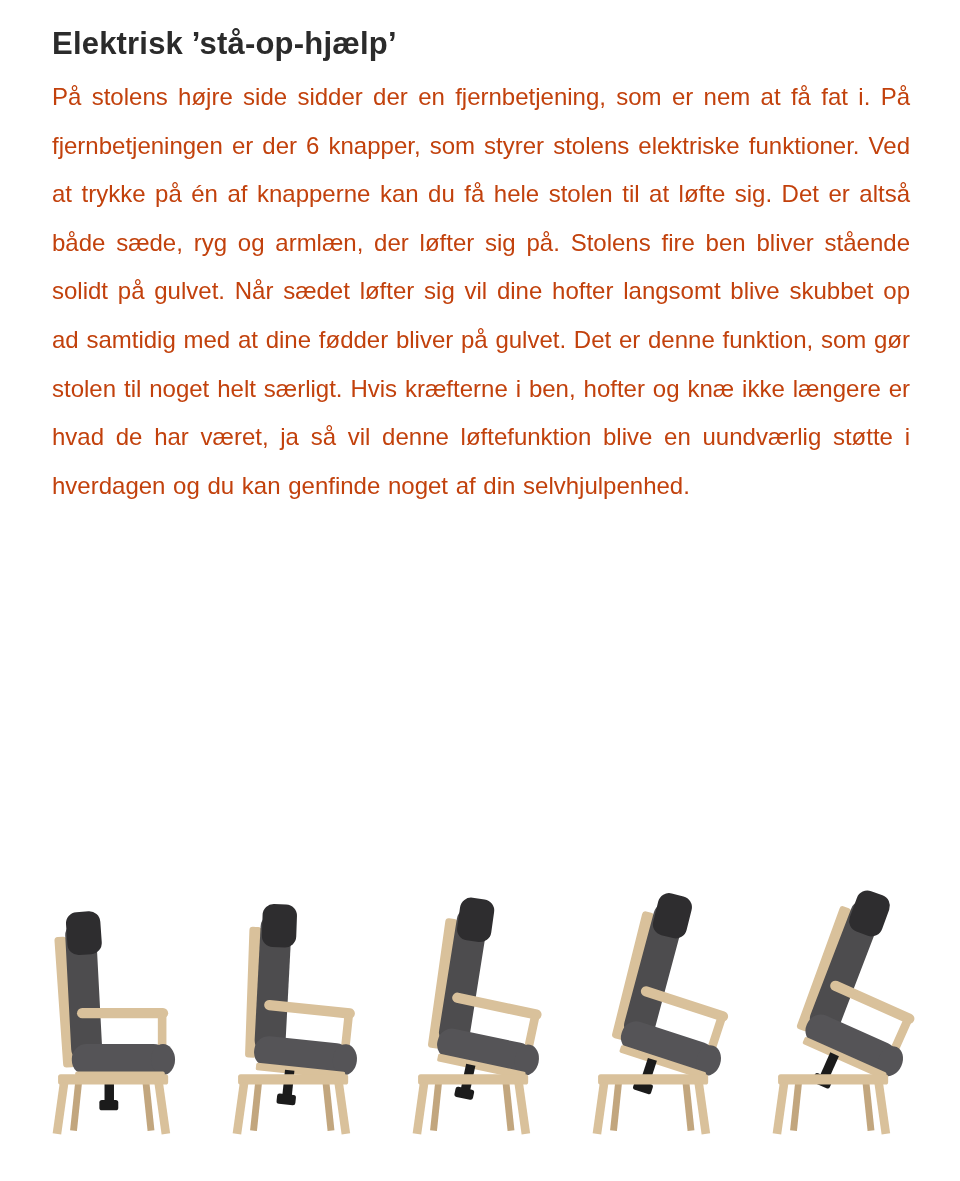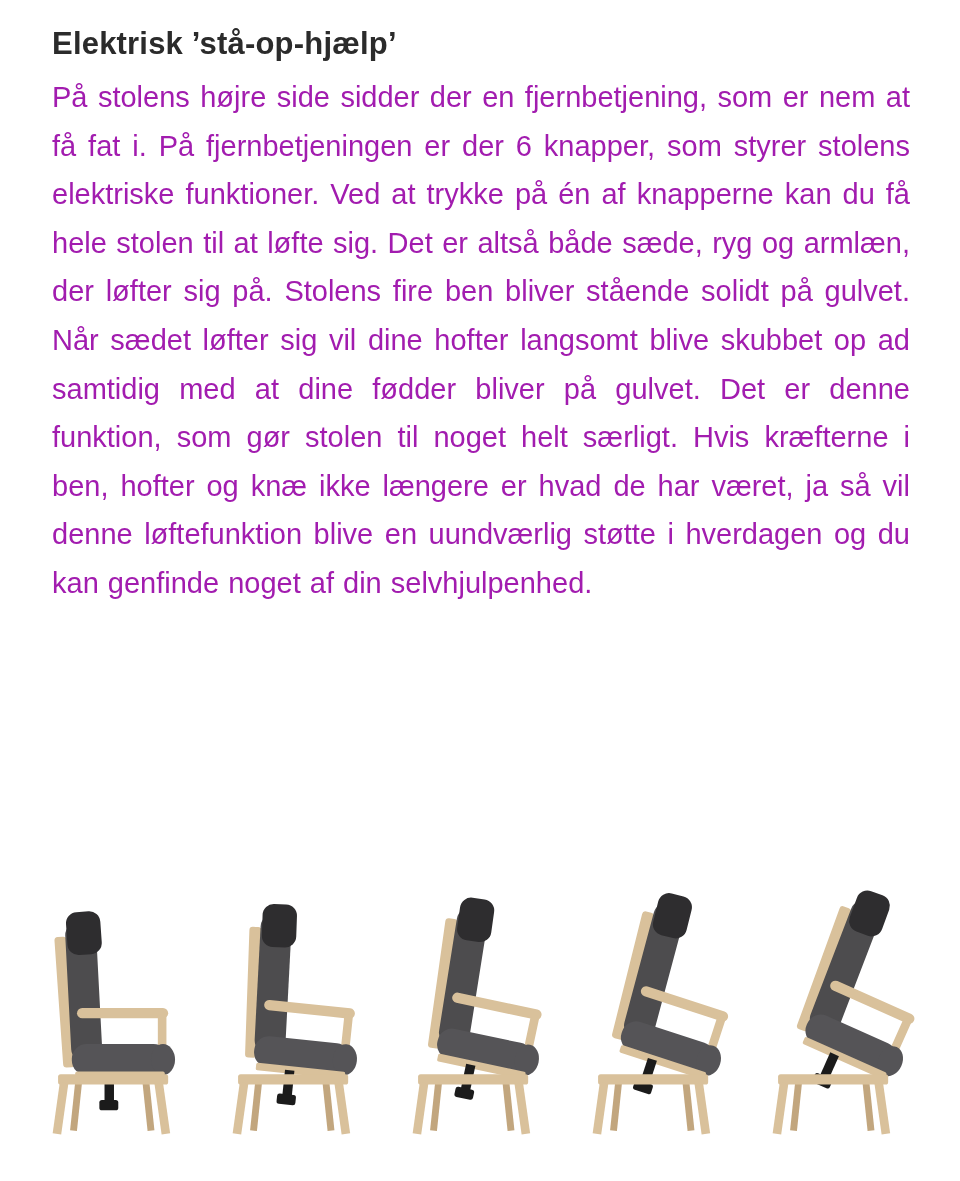--- a/index.html
+++ b/index.html
@@ -18,24 +18,24 @@
   }
   h1.doc-heading {
     font-size: 31px;
     font-weight: bold;
     color: #2b2b2b;
     line-height: 1.45;
     margin-bottom: 6px;
     letter-spacing: 0.2px;
   }
   p.doc-body {
-    font-size: 29px;
+    font-size: 24px;
     line-height: 48.6px;
     text-align: justify;
-    color: #a21caf;
+    color: #c2410c;
     word-spacing: 1px;
   }
   .chair-figure {
     position: absolute;
     left: 0;
     bottom: 38px;
     width: 960px;
     display: flex;
     justify-content: center;
     align-items: flex-end;

